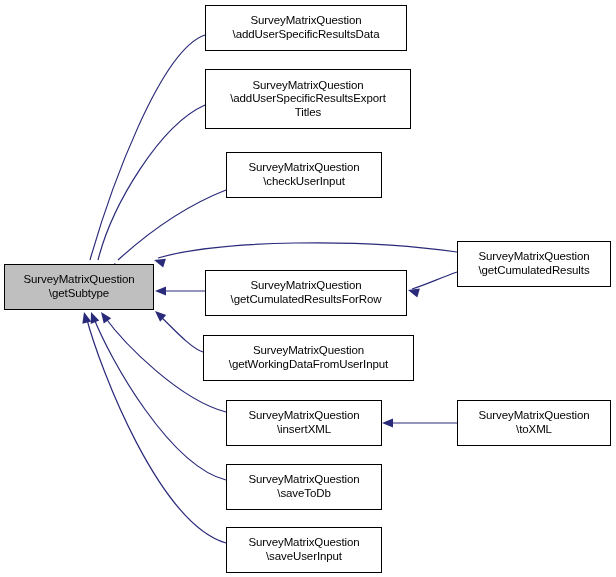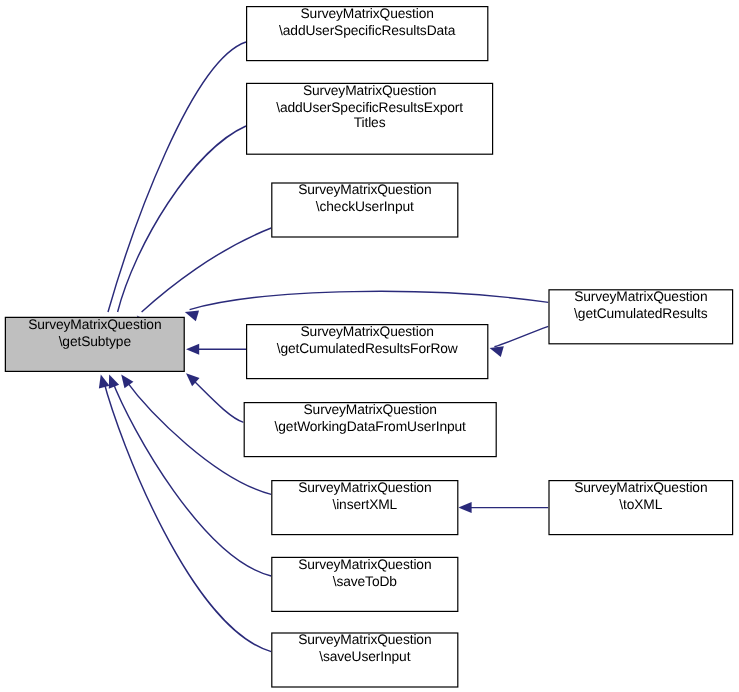--- a/index.html
+++ b/index.html
@@ -27,21 +27,21 @@
     box-sizing: border-box;
     border: 1px solid #000000;
     background: #ffffff;
     color: #000000;
     font-size: 11.5px;
     line-height: 13.6px;
     text-align: center;
     display: flex;
     flex-direction: column;
     align-items: center;
-    justify-content: flex-start;
+    justify-content: center;
     white-space: pre-line;
     letter-spacing: -0.1px;
   }
   .node.focus {
     background: #bfbfbf;
     border: 1px solid #000000;
   }
   .node-label {
     display: block;
     width: 100%;

